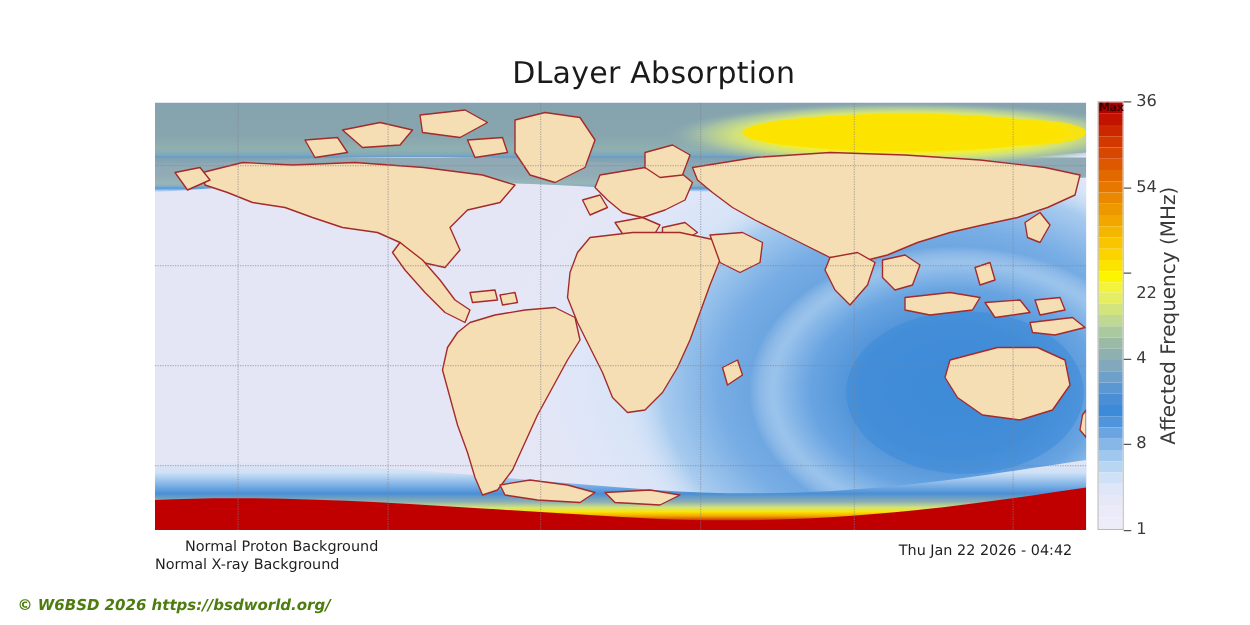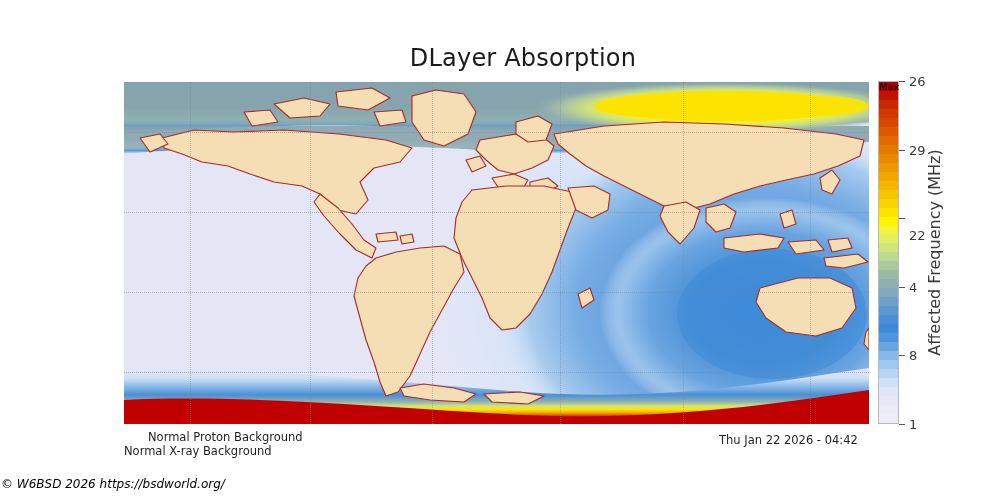--- a/index.html
+++ b/index.html
@@ -121,26 +121,26 @@
     font-size: 11.5px;
     color: #1f1f1f;
     white-space: nowrap;
   }
   #note-proton { left: 124px; top: 430px; margin-left: 24px; }
   #note-xray   { left: 124px; top: 444px; }
   #timestamp   { left: 719px; top: 433px; text-align: right; }
 
   #copyright {
     position: absolute;
-    left: 1px;
+    left: 14px;
     top: 477px;
     font-size: 12px;
     font-style: italic;
-    font-weight: normal;
-    color: #000000;
+    font-weight: bold;
+    color: #4d7c0f;
     white-space: nowrap;
   }
 </style>
 </head>
 <body>
 
 <div id="chart-title">DLayer Absorption</div>
 
 <div id="map-panel">
 
@@ -347,23 +347,23 @@
       <div class="cb-step" style="background: rgb(207, 225, 246); height: 8.97368px;"></div>
       <div class="cb-step" style="background: rgb(223, 230, 248); height: 8.97368px;"></div>
       <div class="cb-step" style="background: rgb(230, 231, 247); height: 8.97368px;"></div>
       <div class="cb-step" style="background: rgb(234, 234, 248); height: 8.97368px;"></div>
       <div class="cb-step" style="background: rgb(237, 236, 249); height: 8.97368px;"></div>
     </div>
   <div id="colorbar-max-label">Max</div>
 </div>
 <div id="colorbar-ticks" style="position: absolute; left: 878px; top: 81px; width: 0px; height: 343px;">
     <div class="cb-tick" style="top: 0px;"></div>
-    <div class="cb-ticklabel" style="top: 0px;">26</div>
+    <div class="cb-ticklabel" style="top: 0px;">36</div>
     <div class="cb-tick" style="top: 68.6px;"></div>
-    <div class="cb-ticklabel" style="top: 68.6px;">29</div>
+    <div class="cb-ticklabel" style="top: 68.6px;">54</div>
     <div class="cb-tick" style="top: 137.2px;"></div>
     <div class="cb-ticklabel" style="top: 154px;">22</div>
     <div class="cb-tick" style="top: 205.8px;"></div>
     <div class="cb-ticklabel" style="top: 205.8px;">4</div>
     <div class="cb-tick" style="top: 274.4px;"></div>
     <div class="cb-ticklabel" style="top: 274.4px;">8</div>
     <div class="cb-tick" style="top: 343px;"></div>
     <div class="cb-ticklabel" style="top: 343px;">1</div>
   </div>
 

